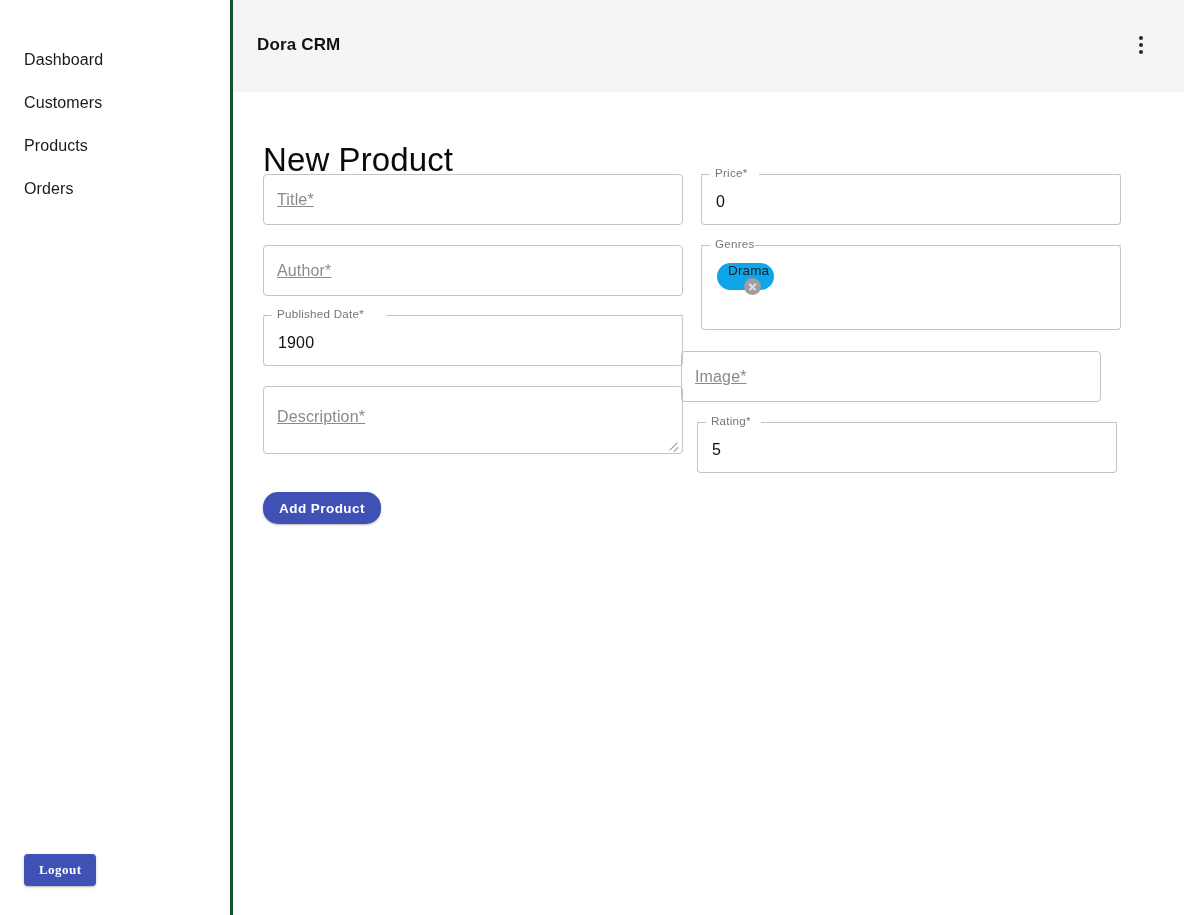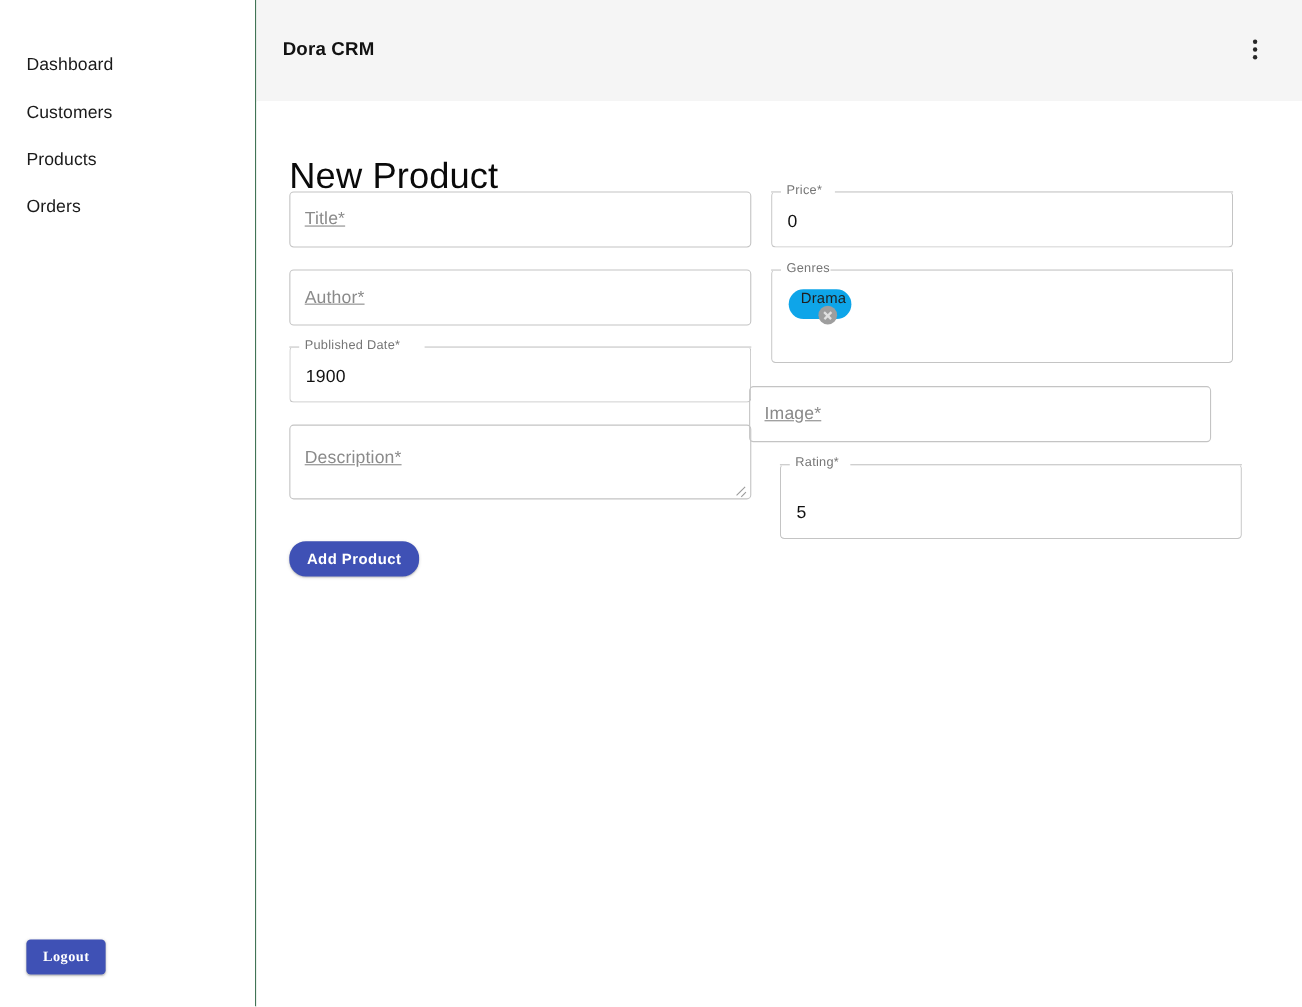--- a/index.html
+++ b/index.html
@@ -10,21 +10,21 @@
     font-family: "Liberation Sans", sans-serif;
     overflow: hidden;
   }
   #app { position: relative; width: 1184px; height: 915px; background: #fff; }
 
   
   #sidebar {
     position: absolute; left: 0; top: 0;
     width: 233px; height: 915px;
     background: #ffffff;
-    border-right: 1px solid #14532d;
+    border-right: 3px solid #14532d;
   }
   .nav-list { position: absolute; left: 0; top: 38px; width: 233px; }
   .nav-item {
     display: block;
     padding: 10px 24px;
     font-size: 16px;
     line-height: 23px;
     color: #1a1a1a;
     cursor: pointer;
     letter-spacing: 0.1px;
@@ -276,21 +276,21 @@
       </div>
       <div class="input-hit" style="top:48px;" title="Genres"></div>
     </div>
 
     <div class="field" id="field-image" style="left:448px; top:259px; width:420px; height:51px;">
       <div class="box"></div>
       <div class="placeholder">Image*</div>
       <div class="input-hit" title="Image*"></div>
     </div>
 
-    <div class="field notched" id="field-rating" style="left:476px; top:330px; width:420px; height:68px;">
+    <div class="field notched" id="field-rating" style="left:464px; top:330px; width:420px; height:51px;">
       <div class="box"></div>
       <div class="notch-line-left"></div>
       <div class="notch-line-right" style="width:356px;"></div>
       <div class="legend">Rating*</div>
       <div class="value">5</div>
       <div class="input-hit" title="Rating*"></div>
     </div>
 
   </main>
 </div>

